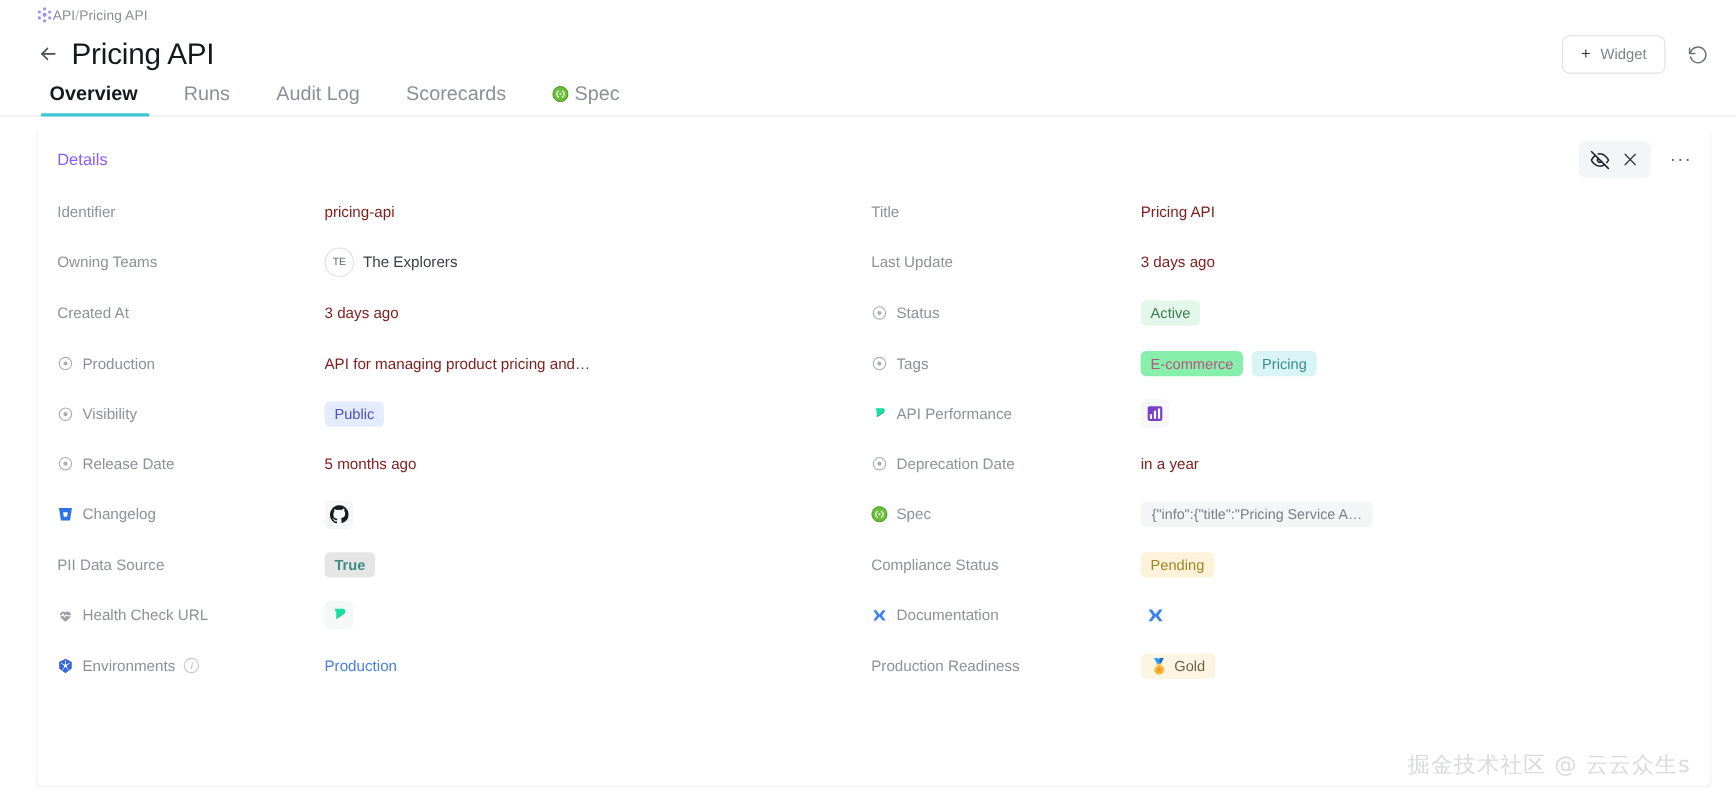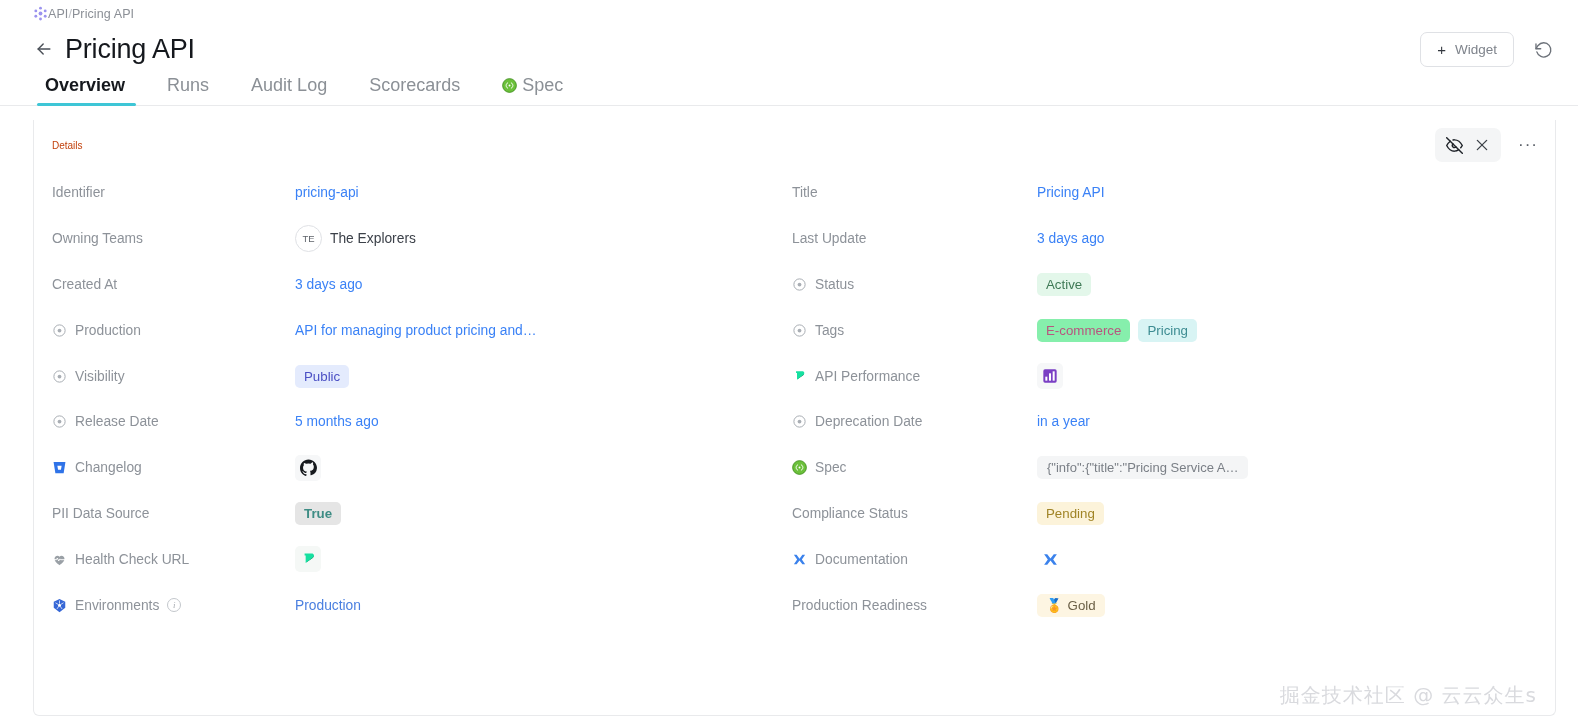--- a/index.html
+++ b/index.html
@@ -77,21 +77,21 @@
     border: 1px solid #e9eaec; border-top: none;
     border-radius: 0 0 6px 6px;
     background: #fff; height: 596px;
     position: relative;
   }
   .card-head {
     display: flex; align-items: center;
     height: 50px; padding: 0 18px 0 18px;
     position: relative;
   }
-  .card-title { font-size: 10px; color: #c2410c; }
+  .card-title { font-size: 15px; color: #8b5cf6; }
   .card-head-actions {
     position: absolute; right: 14px; top: 8px;
     display: flex; align-items: center; gap: 6px;
   }
   .icon-pill {
     display: flex; align-items: center; gap: 2px;
     background: #f4f5f6; border-radius: 7px; padding: 4px 6px;
   }
   .ic-btn {
     width: 26px; height: 26px; display: flex; align-items: center;
@@ -119,21 +119,21 @@
     display: flex; align-items: center; gap: 8px;
     width: 243px; flex-shrink: 0;
     font-size: 13.8px; color: #8d9299;
   }
   .col.right .f-label { width: 245px; }
   .f-icon { width: 15px; height: 15px; display: block; flex-shrink: 0; }
   .f-value {
     font-size: 13.8px; color: #3c4149;
     display: flex; align-items: center; gap: 8px;
   }
-  .f-value.plain { color: #3b82f6; }
+  .f-value.plain { color: #7f1d1d; }
 
   .info-circle {
     width: 14px; height: 14px; border: 1px solid #c3c7cc;
     border-radius: 50%; display: inline-flex; align-items: center;
     justify-content: center; font-size: 9px; color: #a8acb2;
     font-style: italic; font-family: "Liberation Serif", serif;
     cursor: pointer; flex-shrink: 0;
   }
 
   

